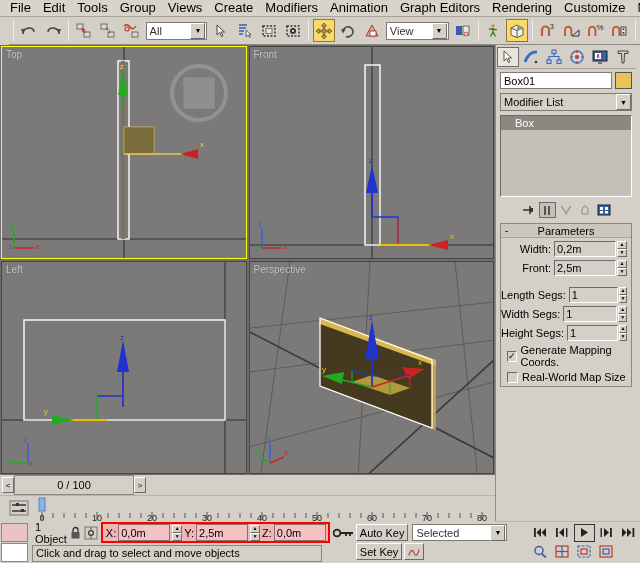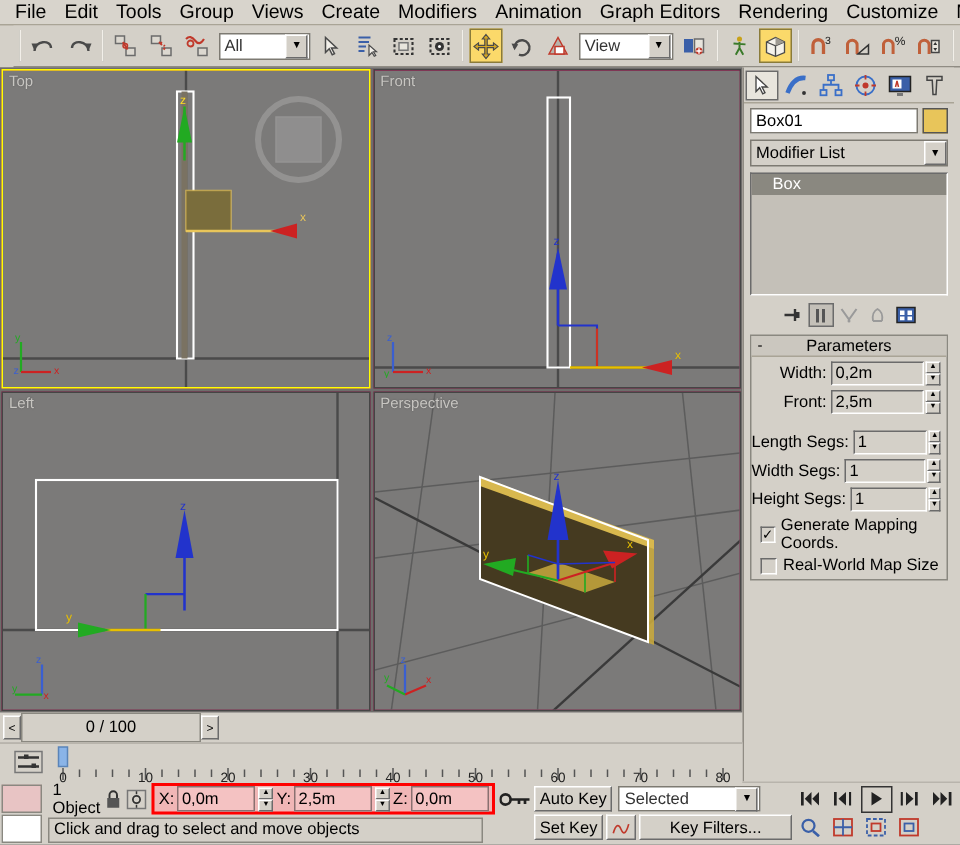--- a/index.html
+++ b/index.html
@@ -40,21 +40,21 @@
     width:15px; height:16px; background:#d4d0c8; border:1px solid #fff;
     border-right-color:#6b6b6b; border-bottom-color:#6b6b6b;
     display:flex; align-items:center; justify-content:center; font-size:7px; margin:0 1px 0 0;
   }
 
   
   .main { flex:1; display:flex; min-height:0; }
   .vp-area { width:495px; display:flex; flex-direction:column; background:#807f7f; }
   .vp-grid { flex:1; display:grid; grid-template-columns:1fr 1fr; grid-template-rows:1fr 1fr; gap:2px; padding:1px; background:#6f6d6b; }
   .vp {
-    position:relative; background:#be185d; overflow:hidden;
+    position:relative; background:#c2410c; overflow:hidden;
     border:1px solid #454545;
   }
   .vp.active { border:1px solid #ffff00; outline:1px solid #ffff00; outline-offset:-2px; }
   .vp-label {
     position:absolute; left:4px; top:2px; color:#c8c6c2; font-size:10px;
     text-shadow:0 0 1px #555; z-index:5;
   }
   .vp-axis { position:absolute; left:6px; bottom:6px; width:34px; height:32px; z-index:4; }
 
   
@@ -712,21 +712,20 @@
           <span class="carrow">▼</span>
         </span>
       </div>
       <div class="ar">
         <span class="btn3d">Set Key</span>
         <span class="btn3d" style="width:20px">
           <svg width="14" height="12" viewBox="0 0 14 12">
               <path d="M1 10 q3 -10 6 -3 q3 7 6 -4" stroke="#c0392b" stroke-width="1.3" fill="none"></path>
             </svg>
         </span>
-        <span class="btn3d" style="flex:1">Key Filters...</span>
       </div>
     </div>
 
     <div class="nav-area">
       <div class="navrow">
         <span class="navbtn">
           <svg width="14" height="11" viewBox="0 0 14 11">
               <rect x="1" y="1" width="1.8" height="9" fill="#222"></rect>
               <path d="M8 1 L8 10 L3.5 5.5 Z M13 1 L13 10 L8.5 5.5 Z" fill="#222"></path>
             </svg>

